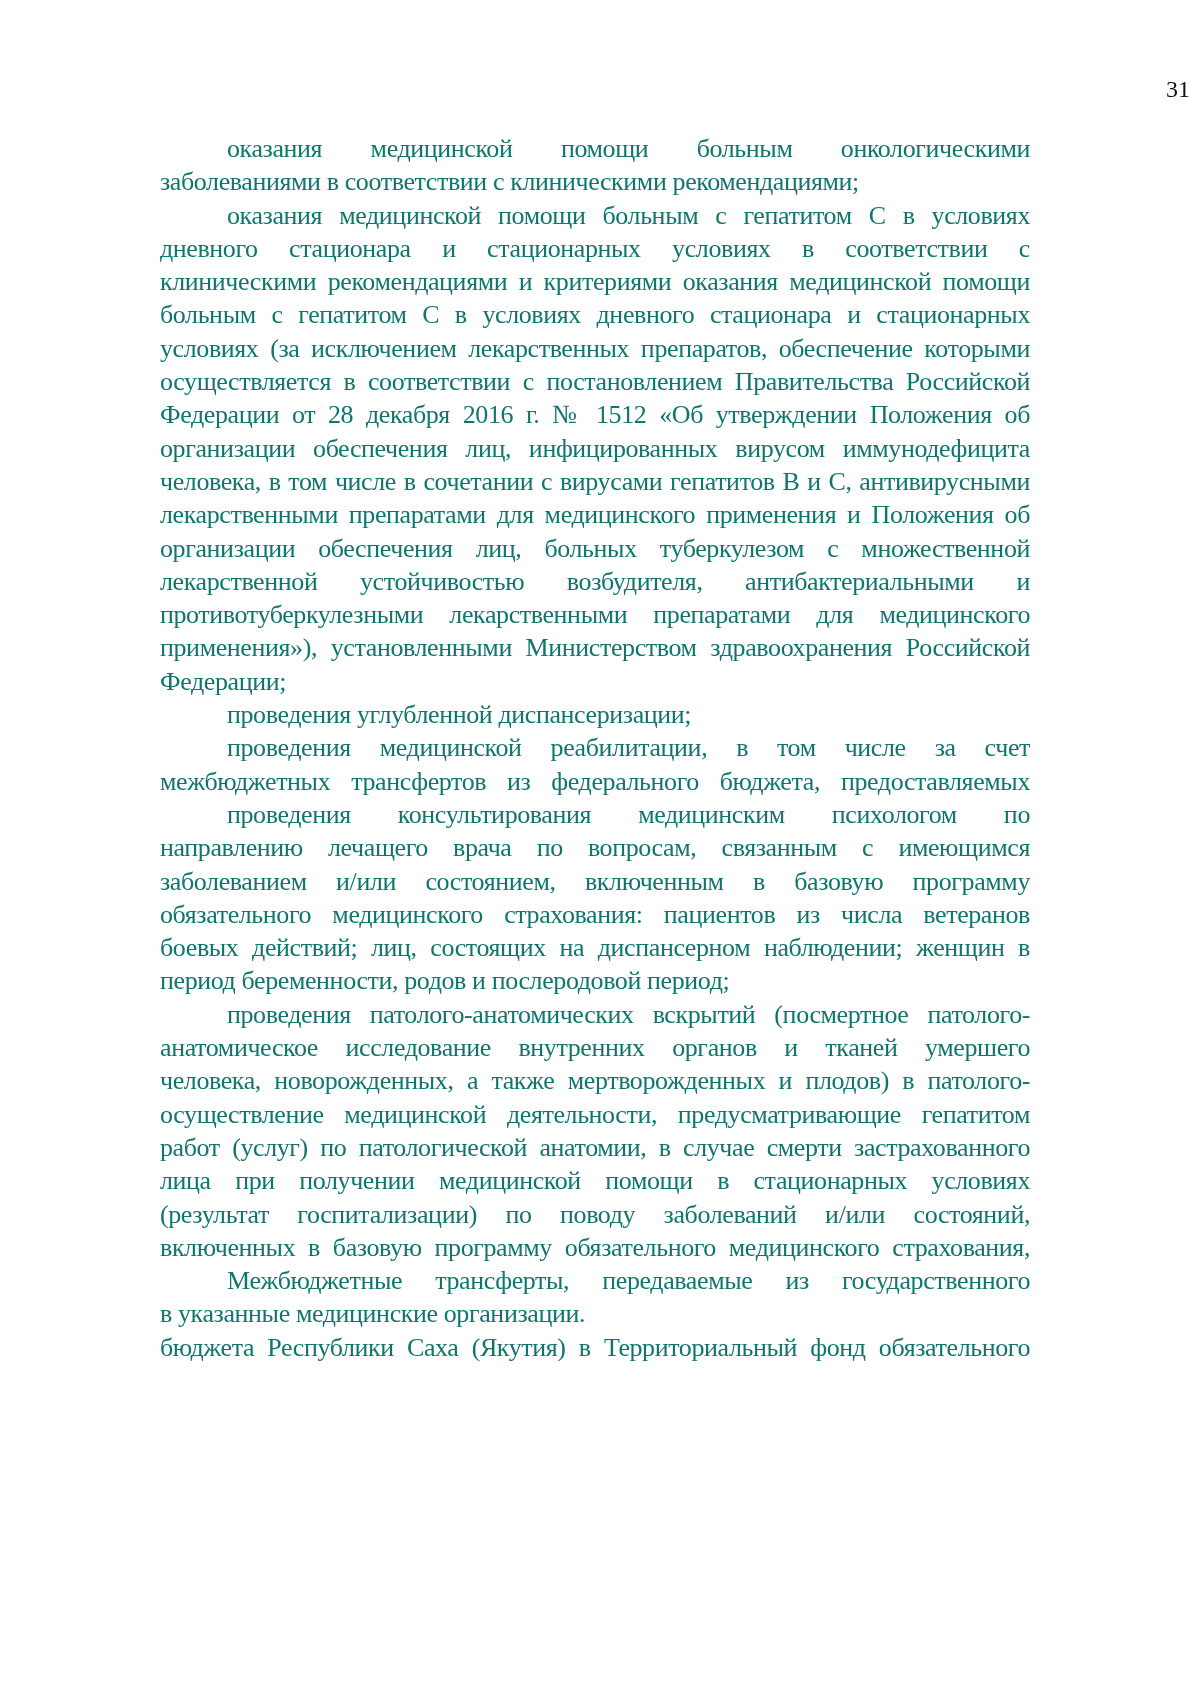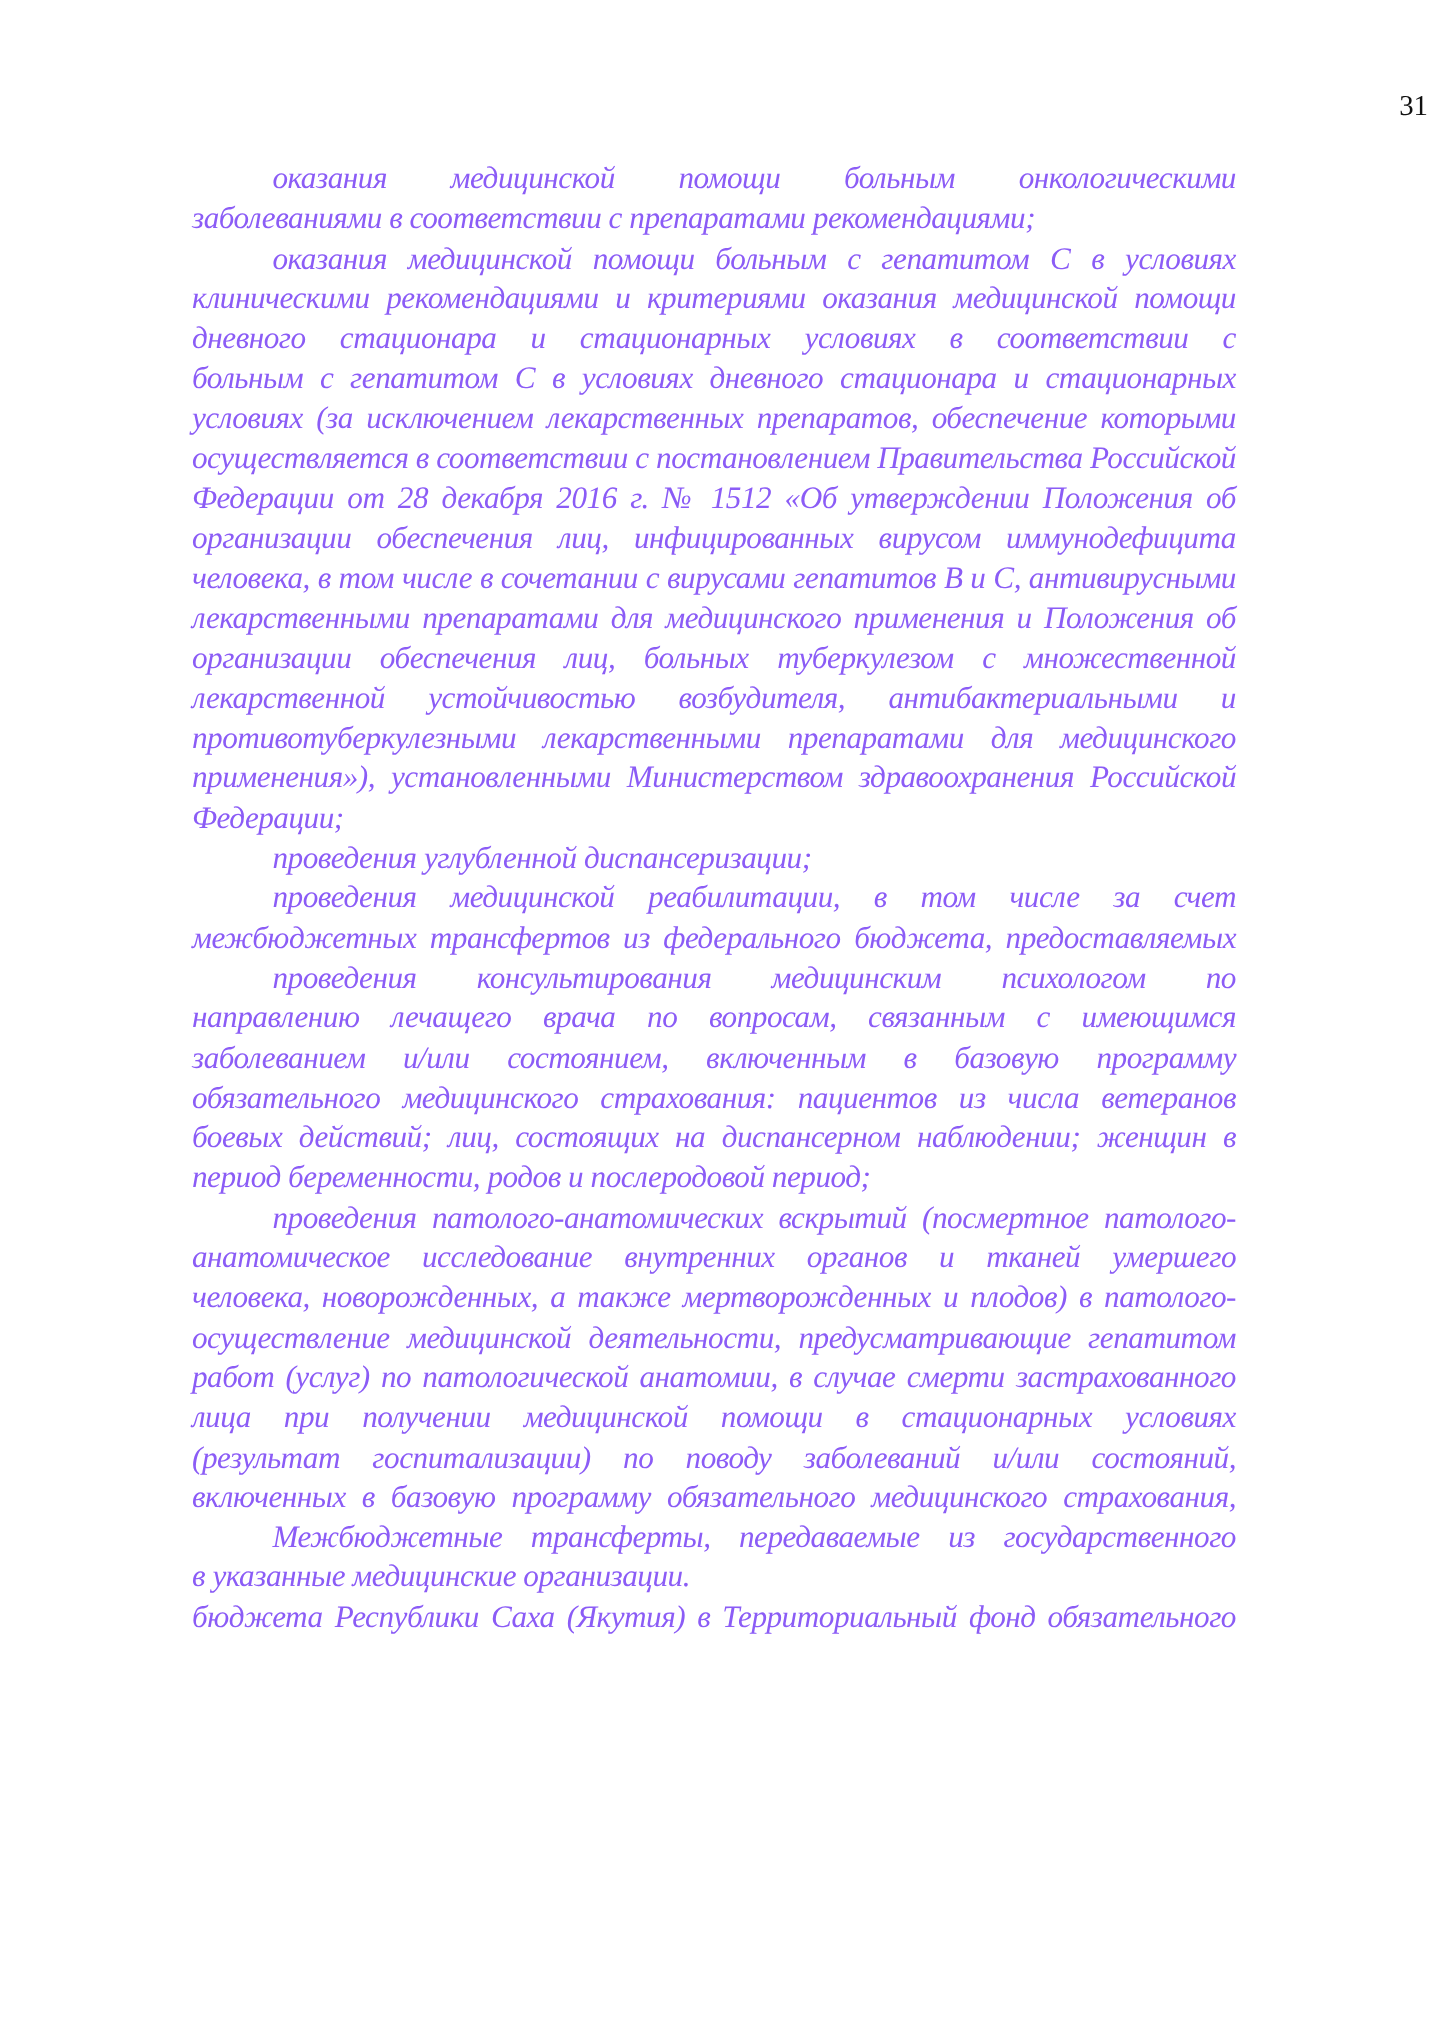--- a/index.html
+++ b/index.html
@@ -4,42 +4,41 @@
 <style>
   html, body { margin: 0; padding: 0; background: #ffffff; }
   body { width: 1200px; height: 1697px; position: relative; overflow: hidden; }
   .page { position: absolute; left: 0; top: 0; width: 1200px; height: 1697px; background: #fff; }
   .page-number {
     position: absolute; left: 0; width: 1190px; top: 76px; text-align: right;
     font-family: Liberation Serif, serif; font-size: 24px; color: #111;
   }
   .body-text {
     position: absolute; left: 160px; top: 132px; width: 870px;
-    font-family: "Liberation Serif", serif; font-size: 26px; color: #8b5cf6;
+    font-family: "Liberation Serif", serif; font-size: 26px; color: #0f766e;
     letter-spacing: -0.4px;
-    font-style: italic;
   }
   .line {
     height: 33.3px; line-height: 33.3px; white-space: nowrap;
     text-align: justify; text-align-last: justify; overflow: visible;
   }
   .line.indent { padding-left: 67px; }
   .line.last { text-align-last: left; }
 </style>
 </head>
 <body>
 
 <div class="page">
   <div class="page-number">31</div>
   <div class="body-text" id="body-text">
       <div class="line indent">оказания медицинской помощи больным онкологическими</div>
-      <div class="line last">заболеваниями в соответствии с препаратами рекомендациями;</div>
+      <div class="line last">заболеваниями в соответствии с клиническими рекомендациями;</div>
       <div class="line indent">оказания медицинской помощи больным с гепатитом С в условиях</div>
+      <div class="line">дневного стационара и стационарных условиях в соответствии с</div>
       <div class="line">клиническими рекомендациями и критериями оказания медицинской помощи</div>
-      <div class="line">дневного стационара и стационарных условиях в соответствии с</div>
       <div class="line">больным с гепатитом С в условиях дневного стационара и стационарных</div>
       <div class="line">условиях (за исключением лекарственных препаратов, обеспечение которыми</div>
       <div class="line">осуществляется в соответствии с постановлением Правительства Российской</div>
       <div class="line">Федерации от 28 декабря 2016 г. № 1512 «Об утверждении Положения об</div>
       <div class="line">организации обеспечения лиц, инфицированных вирусом иммунодефицита</div>
       <div class="line">человека, в том числе в сочетании с вирусами гепатитов В и С, антивирусными</div>
       <div class="line">лекарственными препаратами для медицинского применения и Положения об</div>
       <div class="line">организации обеспечения лиц, больных туберкулезом с множественной</div>
       <div class="line">лекарственной устойчивостью возбудителя, антибактериальными и</div>
       <div class="line">противотуберкулезными лекарственными препаратами для медицинского</div>

